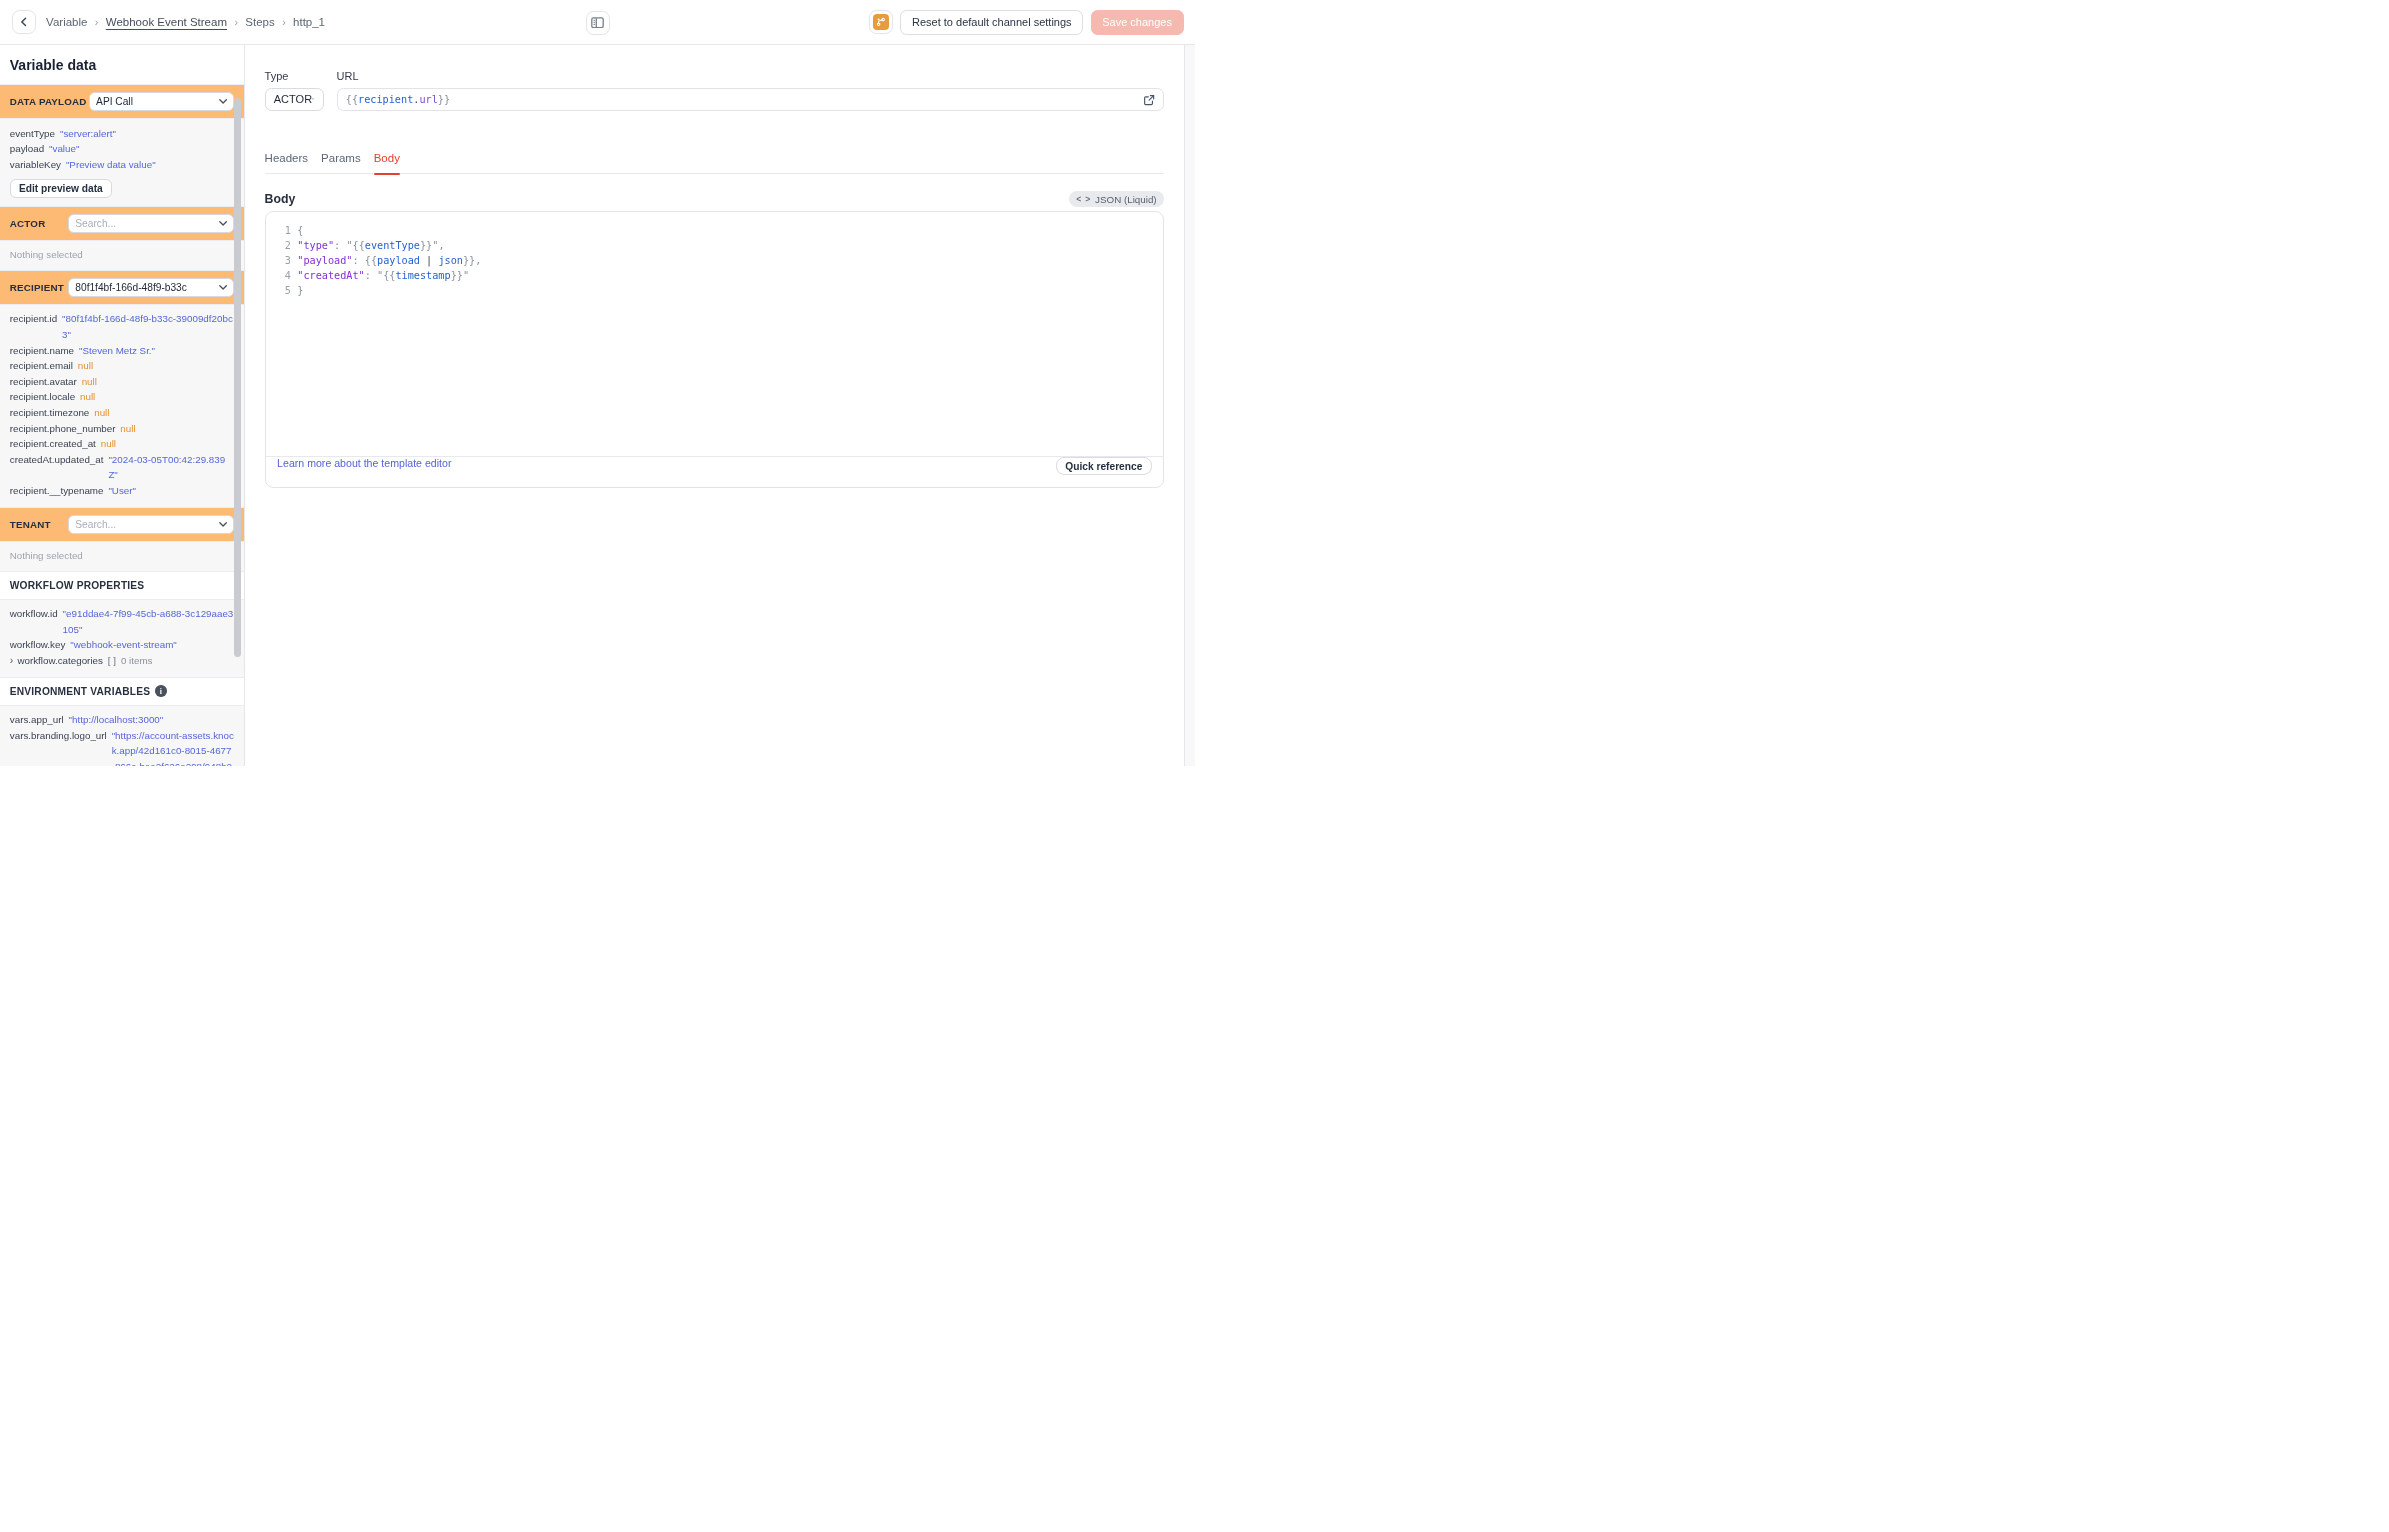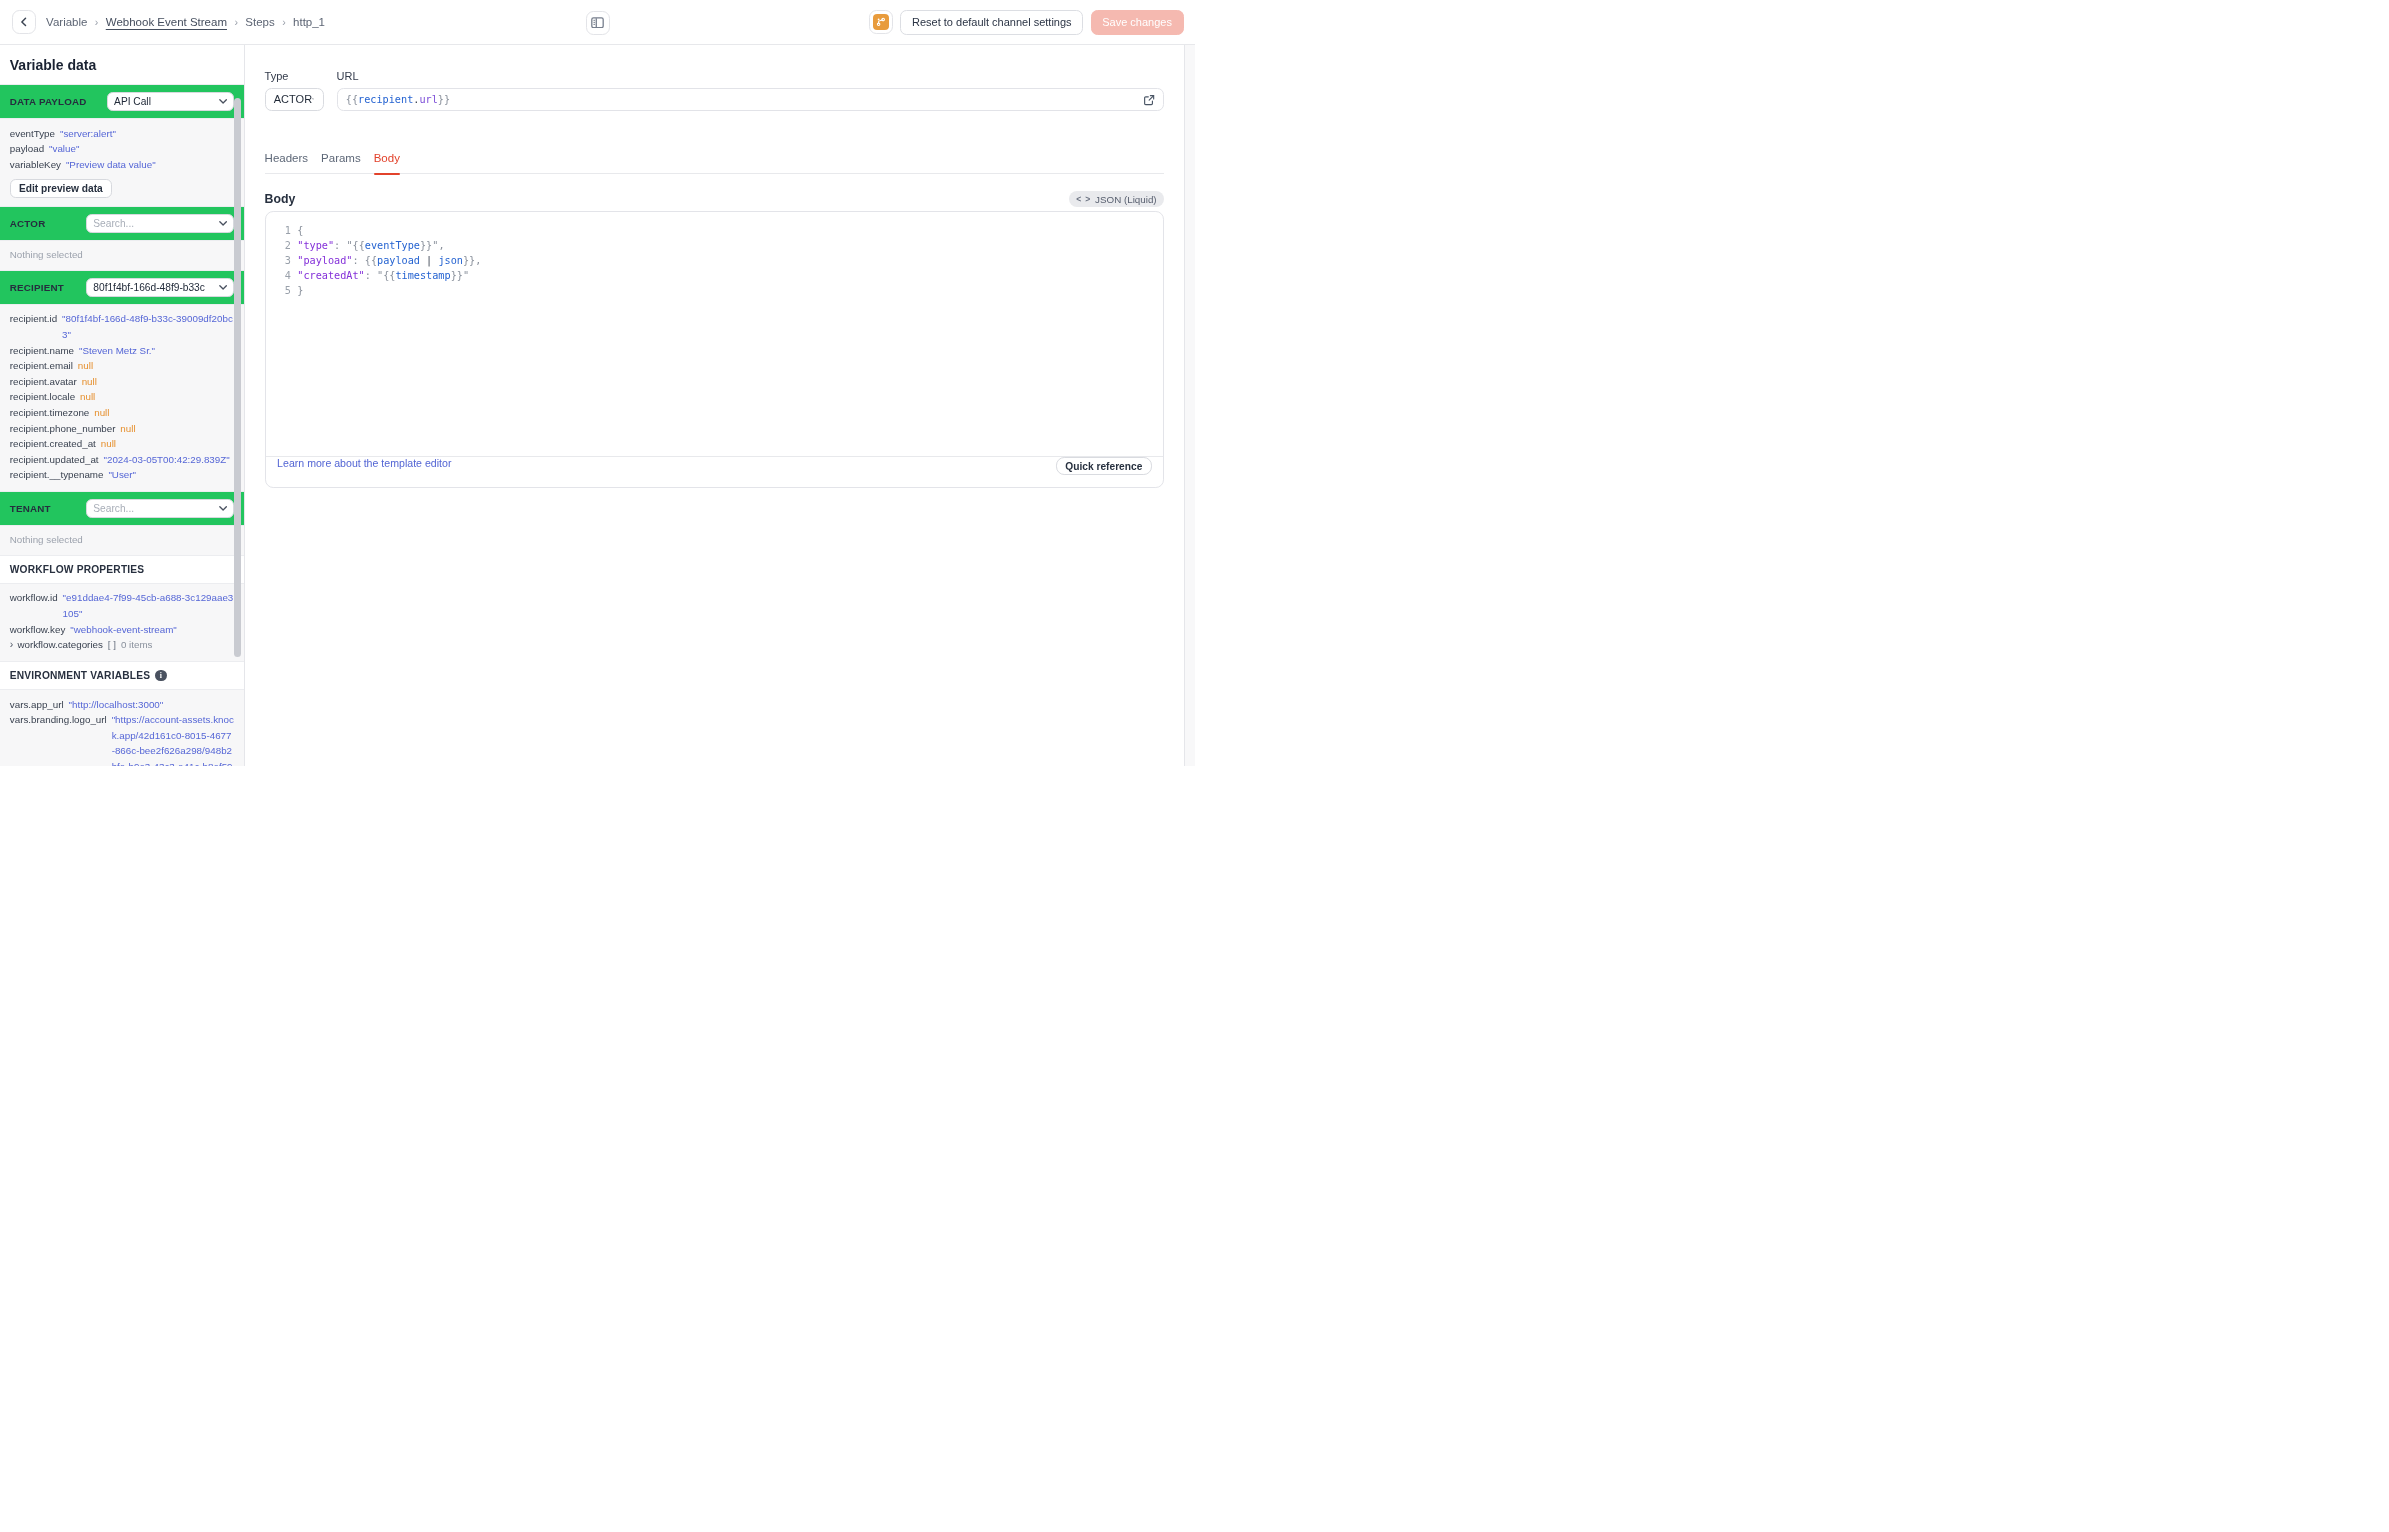--- a/index.html
+++ b/index.html
@@ -20,21 +20,21 @@
   .btn { height:25px; padding:0 10.6px; border-radius:6.5px; font-size:11px; display:flex; align-items:center; justify-content:center; cursor:pointer; white-space:nowrap; }
   .btn-outline { background:#fff; border:0.8px solid #DCDEE3; color:#2B3445; font-weight:500; }
   .btn-save { background:#F5B9B0; border:0.8px solid #F5B9B0; color:#fff; font-weight:500; }
 
   
   .main { flex:1; display:flex; min-height:0; }
 
   
   .sidebar { width:245px; flex:none; border-right:0.8px solid #E5E6EA; position:relative; overflow:hidden; display:flex; flex-direction:column; background:#fff; }
   .vd-head { height:40px; flex:none; display:flex; align-items:center; padding:0 9.8px; font-size:14px; font-weight:600; color:#1A2232; border-bottom:0.8px solid #ECEDF0; }
-  .sb-row { min-height:34px; flex:none; display:flex; align-items:center; padding:0 9.8px; gap:20px; border-bottom:0.8px solid #ECEDF0; background:#22c55e; }
+  .sb-row { min-height:34px; flex:none; display:flex; align-items:center; padding:0 9.8px; gap:2px; border-bottom:0.8px solid #ECEDF0; background:#fdba74; }
   .sb-label { font-size:9.8px; font-weight:600; letter-spacing:0.2px; color:#252E3E; min-width:56px; flex:none; }
   .sb-select { flex:1; min-width:0; height:19px; border:0.8px solid #D7D9DE; border-radius:5.7px; background:#fff; display:flex; align-items:center; justify-content:space-between; gap:4.9px; padding:0 6.5px; font-size:10.2px; color:#222B3A; cursor:pointer; }
   .sb-select .val { overflow:hidden; white-space:nowrap; flex:1; }
   .sb-select .ph { color:#A8AEB8; }
   .sb-gray { background:#F7F7F8; border-bottom:0.8px solid #ECEDF0; padding:6.5px 9.8px 8.2px; font-size:9.8px; flex:none; }
   .sb-gray.grow { flex:1; border-bottom:none; overflow:hidden; }
   .empty-text { color:#9CA2AD; padding:1.6px 0; }
   .kv-row { display:flex; gap:4.9px; line-height:15.6px; align-items:flex-start; }
   .kv-key { color:#3A4250; flex:none; }
   .kv-val { overflow-wrap:anywhere; word-break:break-all; }
@@ -212,21 +212,21 @@
             </div>
             <div class="kv-row">
               <span class="kv-key">recipient.phone_number</span>
               <span class="kv-val v-null">null</span>
             </div>
             <div class="kv-row">
               <span class="kv-key">recipient.created_at</span>
               <span class="kv-val v-null">null</span>
             </div>
             <div class="kv-row">
-              <span class="kv-key">recipient.updated_at</span>
+              <span class="kv-key">createdAt.updated_at</span>
               <span class="kv-val v-str">"2024-03-05T00:42:29.839Z"</span>
             </div>
             <div class="kv-row">
               <span class="kv-key">recipient.__typename</span>
               <span class="kv-val v-str">"User"</span>
             </div>
           </div>
       </div>
 
       <div class="sb-row">

